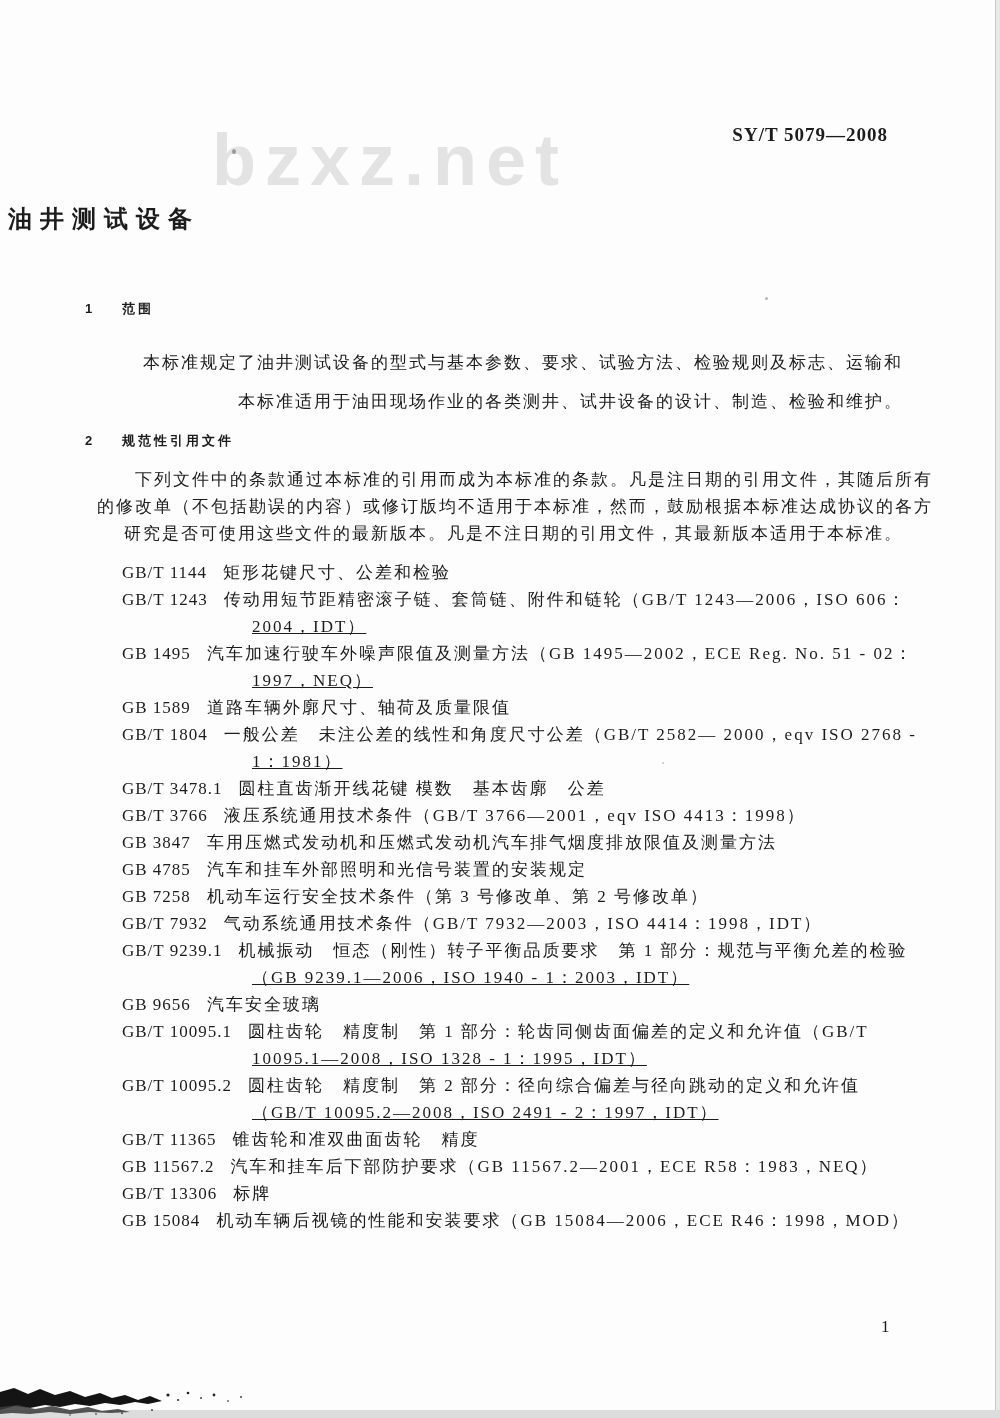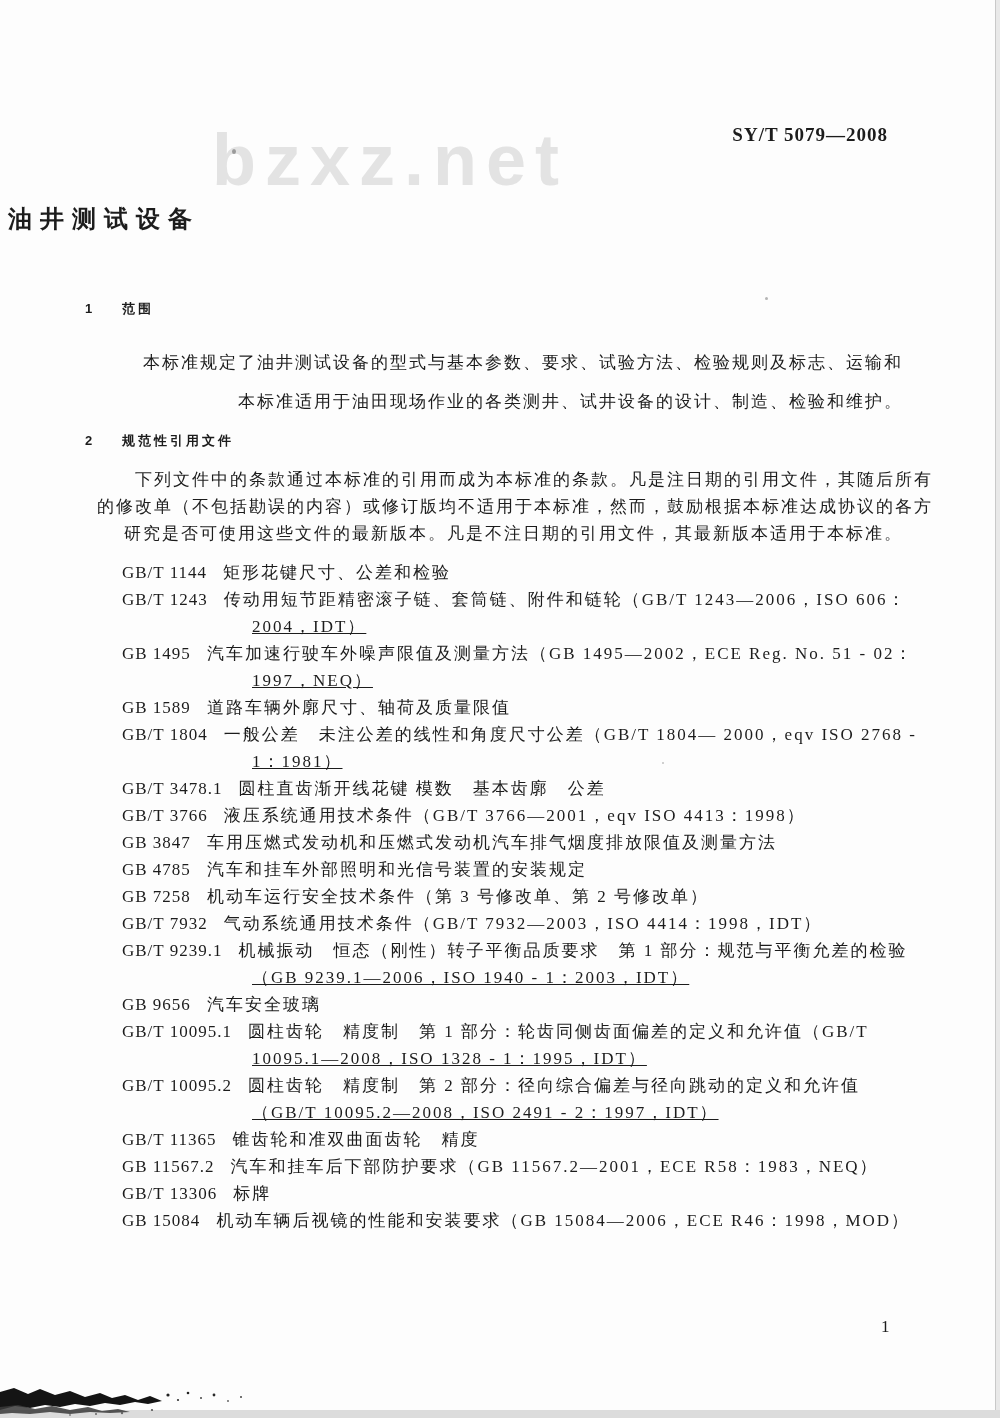--- a/index.html
+++ b/index.html
@@ -118,21 +118,21 @@
         </div>
 
   <div class="ref">
     <div class="line">
       <span class="code">GB 1589</span><span class="rtitle">道路车辆外廓尺寸、轴荷及质量限值</span>
     </div>
   </div>
 
   <div class="ref">
     <div class="line">
-      <span class="code">GB/T 1804</span><span class="rtitle">一般公差　未注公差的线性和角度尺寸公差（GB/T 1804— 2000，eqv ISO 2768 -</span>
+      <span class="code">GB/T 1804</span><span class="rtitle">一般公差　未注公差的线性和角度尺寸公差（GB/T 2582— 2000，eqv ISO 2768 -</span>
     </div>
   <div class="line cont">1：1981）</div>
         </div>
 
   <div class="ref">
     <div class="line">
       <span class="code">GB/T 3478.1</span><span class="rtitle">圆柱直齿渐开线花键 模数　基本齿廓　公差</span>
     </div>
   </div>
 

